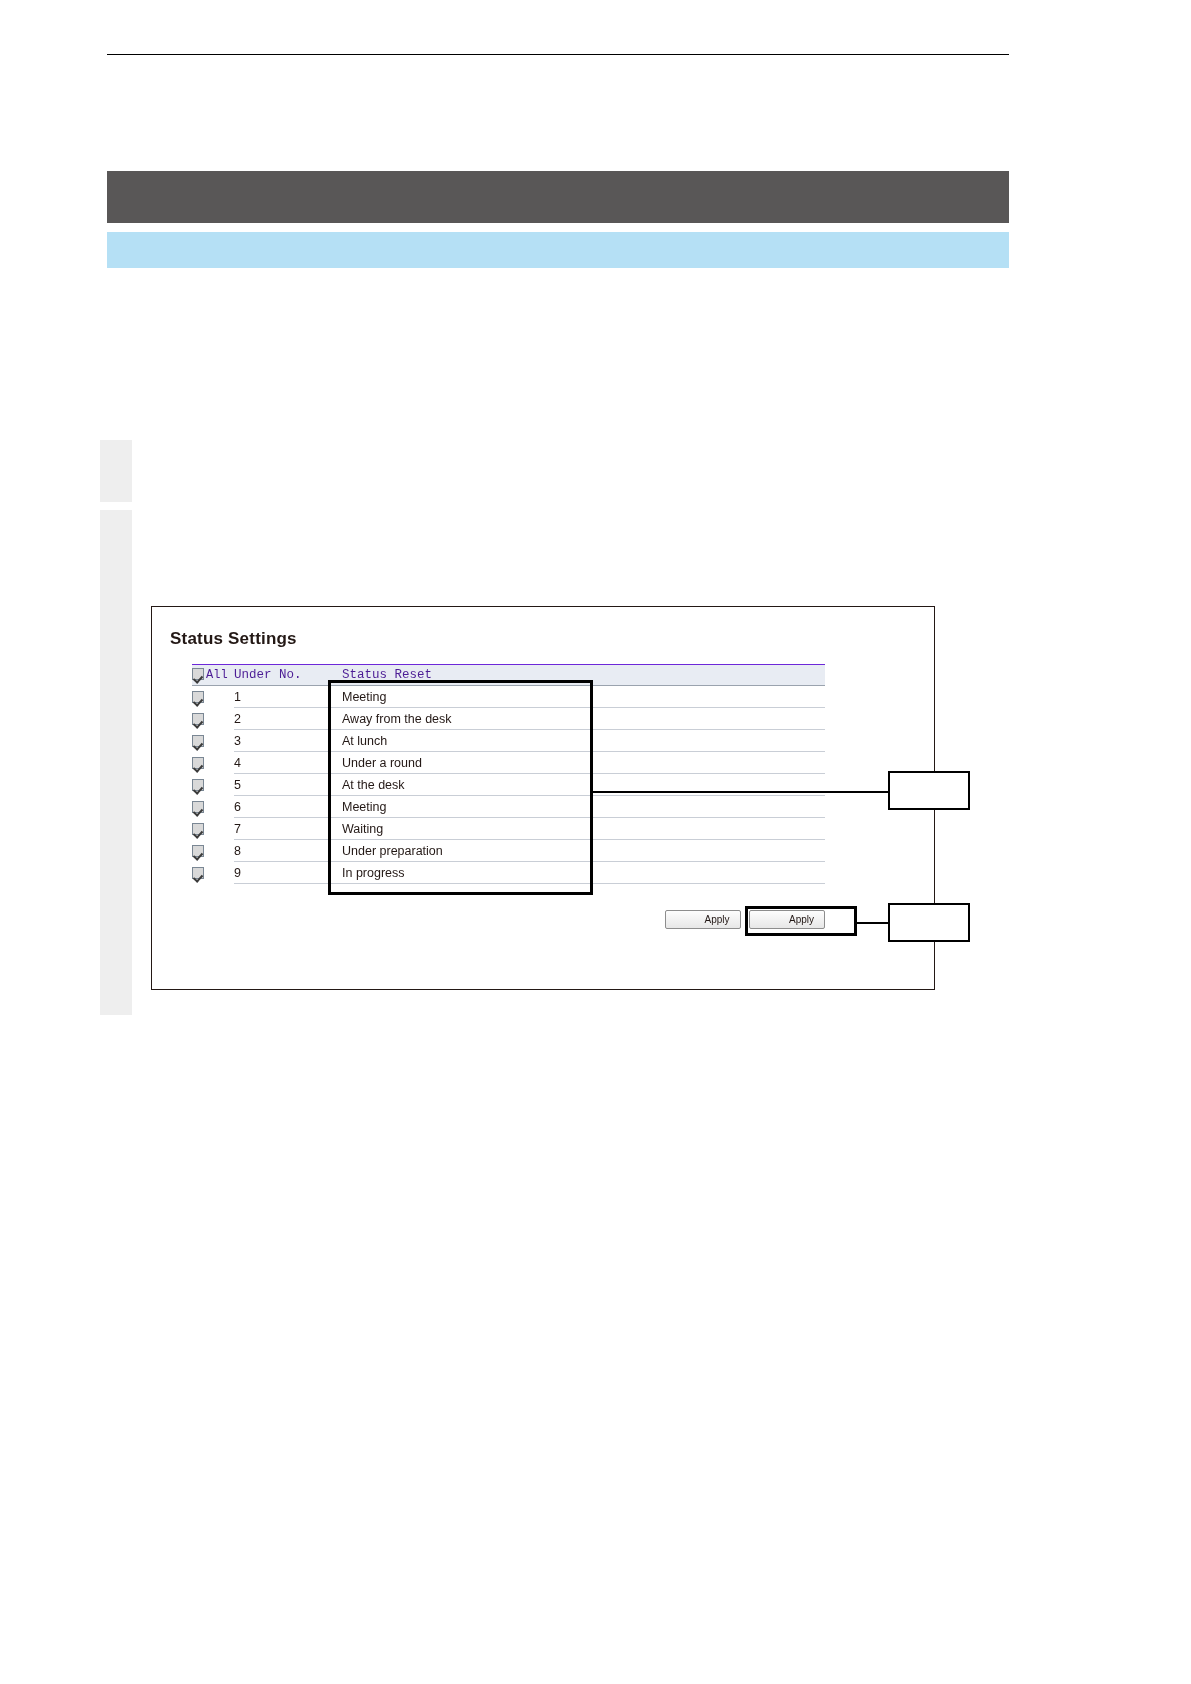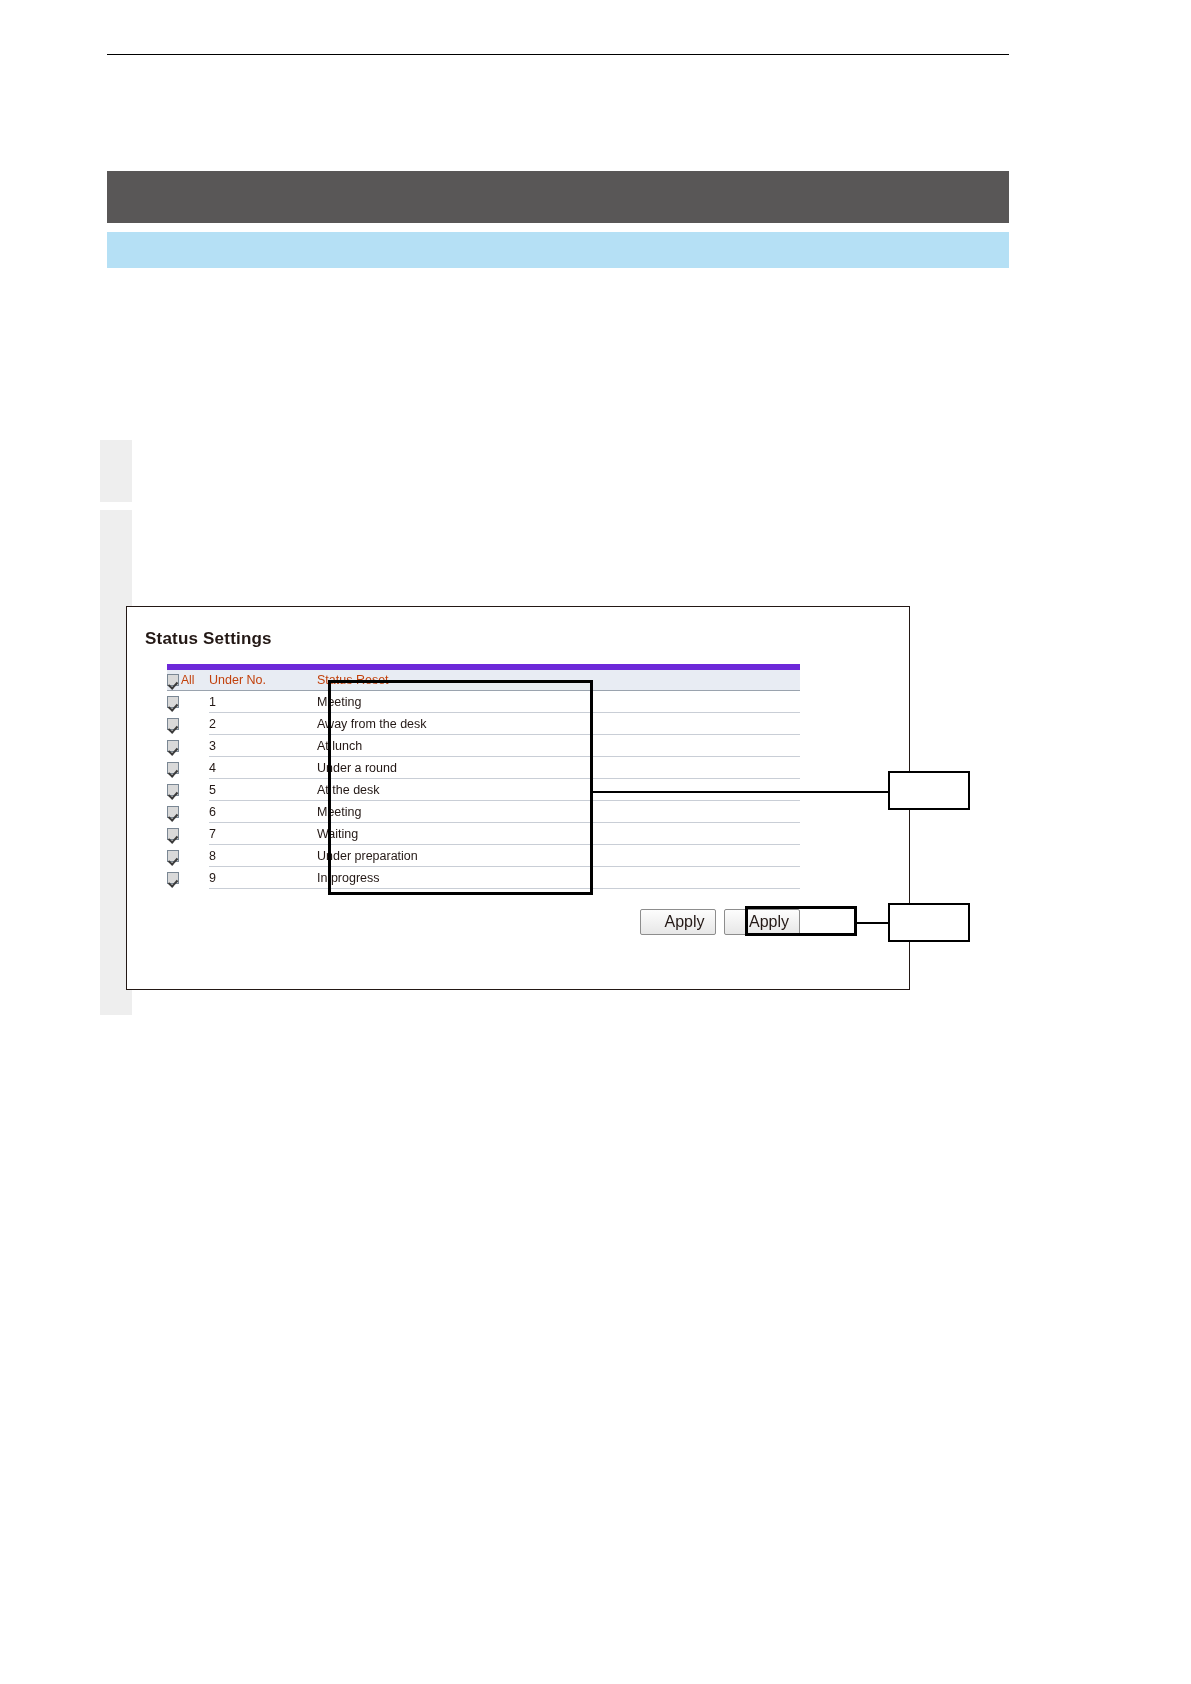--- a/index.html
+++ b/index.html
@@ -56,21 +56,21 @@
     left: 100px;
     top: 510px;
     width: 32px;
     height: 505px;
     background: #eeeeee;
   }
 
   
   .figure {
     position: absolute;
-    left: 126px;
+    left: 151px;
     top: 606px;
     width: 784px;
     height: 384px;
     border: 1px solid #231815;
     background: #ffffff;
     box-sizing: border-box;
   }
   .figure-title {
     position: absolute;
     left: 18px;
@@ -95,25 +95,26 @@
     text-align: left;
     font-weight: normal;
     padding: 0;
     height: 21px;
     vertical-align: middle;
   }
   .status-table thead tr {
     background: #e8ecf3;
   }
   .status-table thead th {
-    border-top: 6px solid #6d28d9;
+    border-top: 1px solid #6d28d9;
     border-bottom: 1px solid #9aa3ae;
     height: 20px;
     font-size: 12.5px;
-    color: #c2410c;
+    color: #4c1d95;
+    font-family: Liberation Mono, monospace;
   }
   .col-check { width: 42px; }
   .col-no    { width: 108px; }
   .col-name  { width: 240px; }
   .col-rest  { width: 243px; }
 
   .status-table tbody td {
     border-bottom: 1px solid #c9ced6;
   }
   .status-table tbody td.cell-check {
@@ -157,21 +158,21 @@
     position: absolute;
     left: 0;
     top: 302px;
     width: 673px;
     text-align: right;
   }
   .btn {
     display: inline-block;
     min-width: 54px;
     padding: 3px 10px;
-    font-size: 16px;
+    font-size: 10px;
     color: #231815;
     background: linear-gradient(#fdfdfd, #e7e7e7);
     border: 1px solid #8d8d8d;
     border-radius: 2px;
     margin-left: 4px;
   }
 
   
   .hl-box {
     position: absolute;

